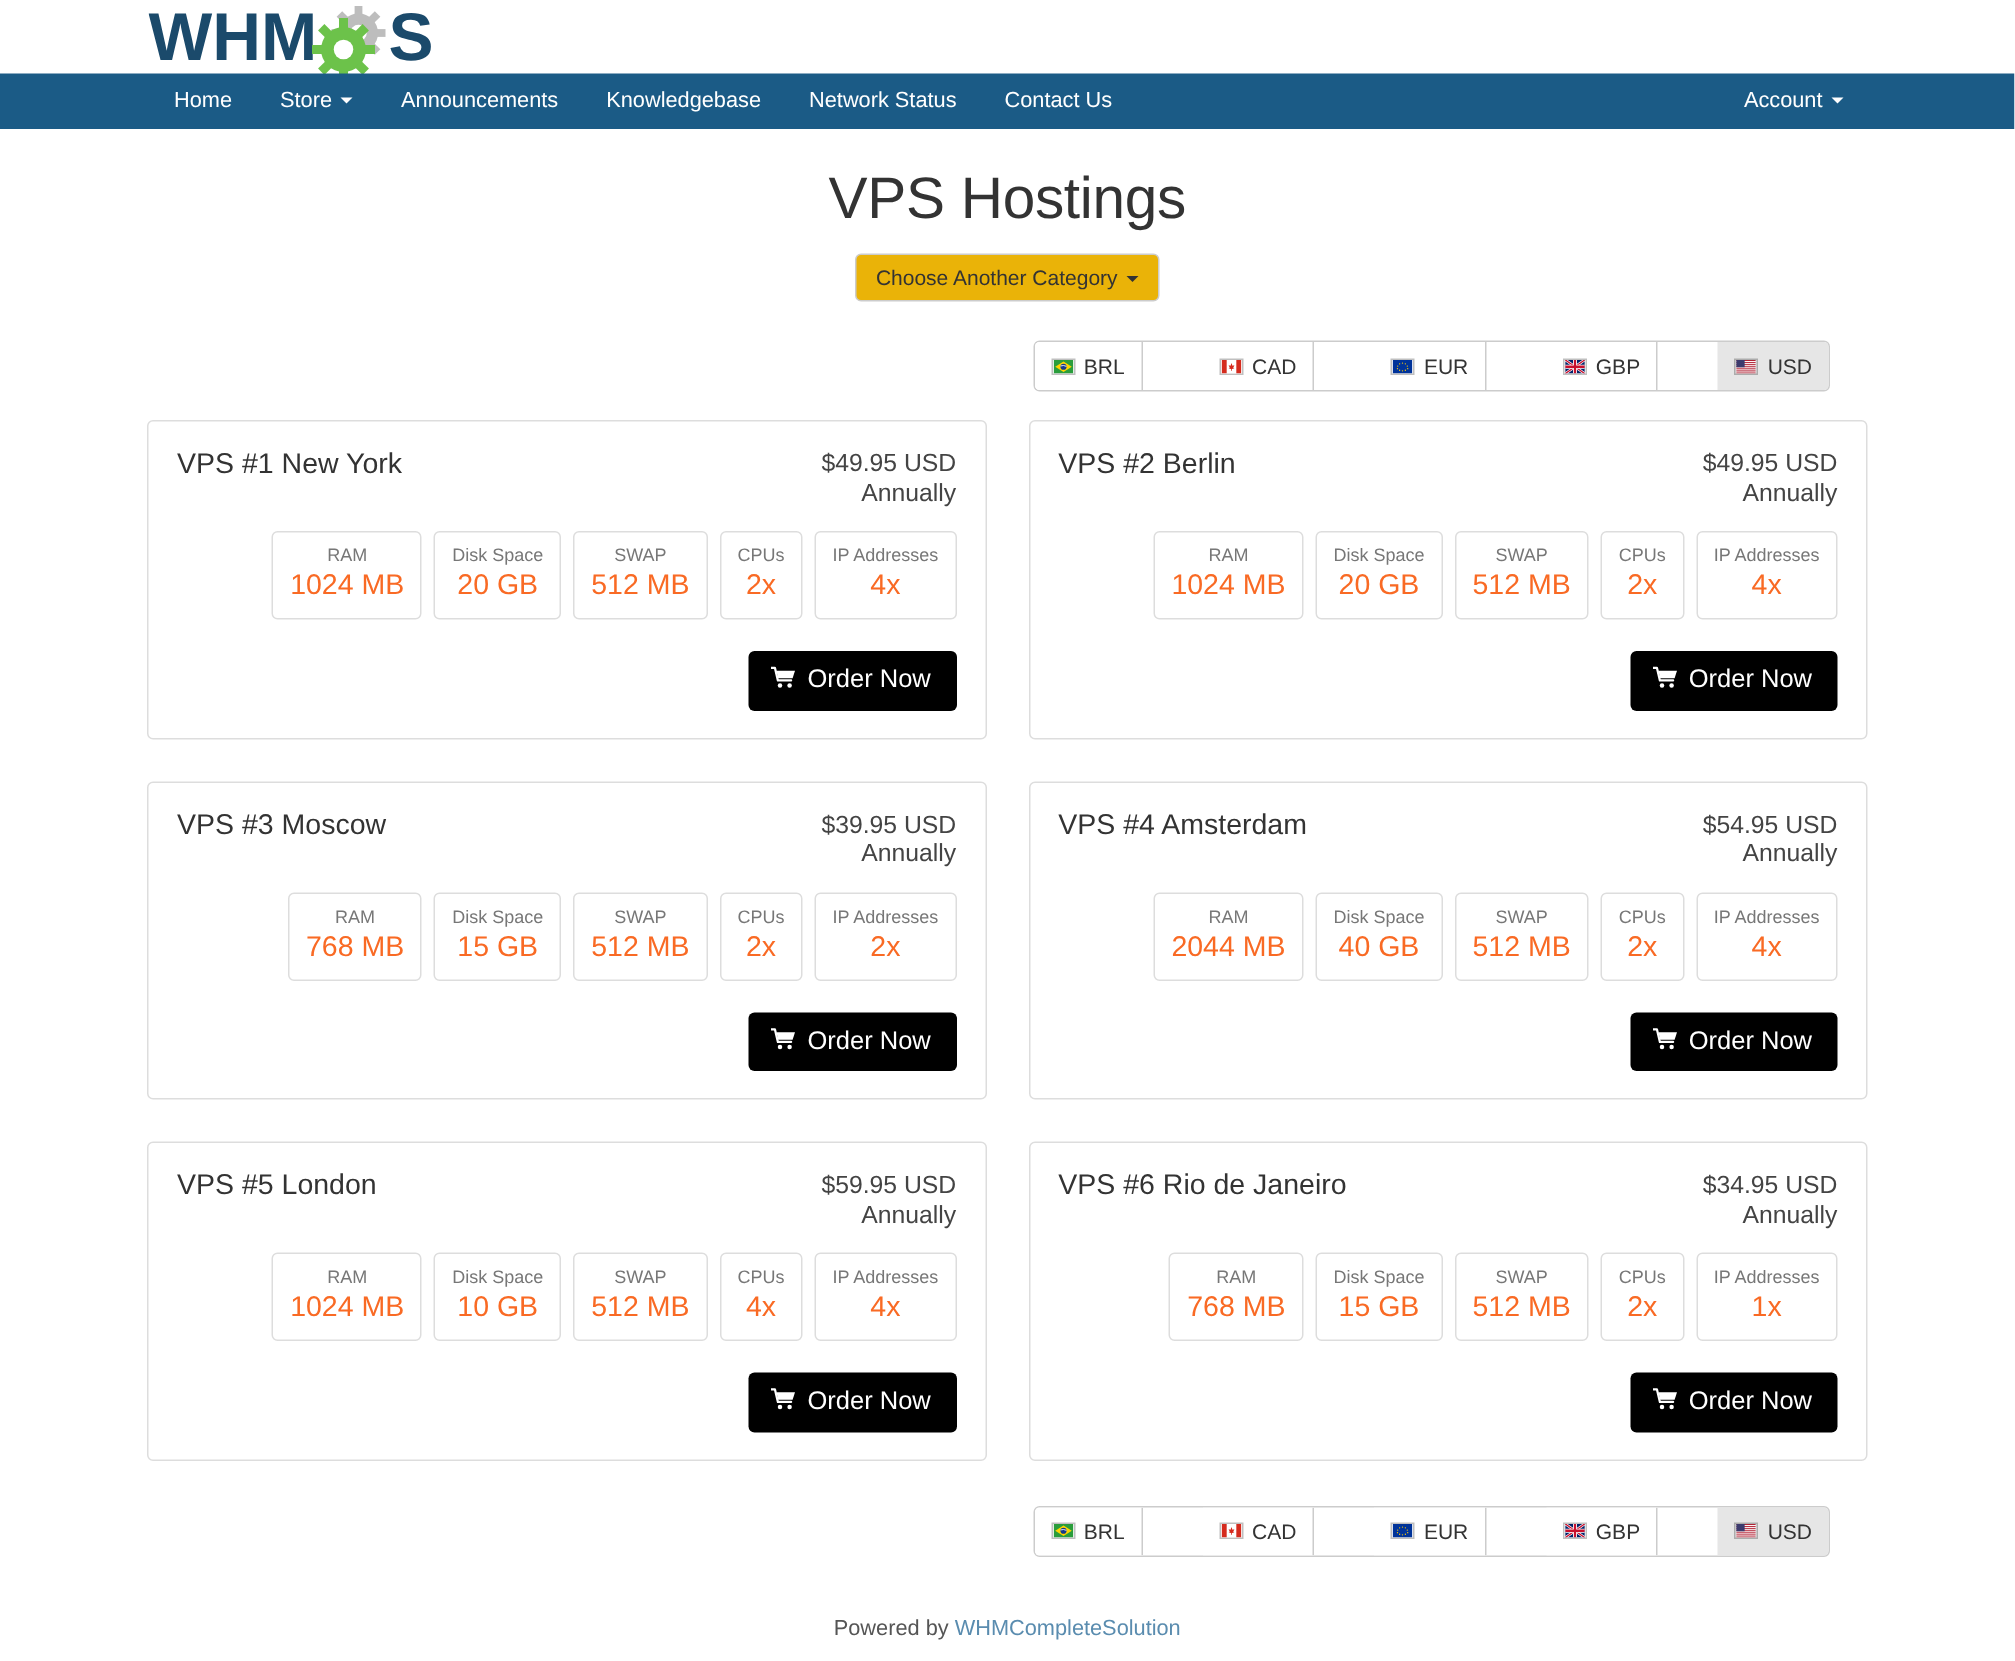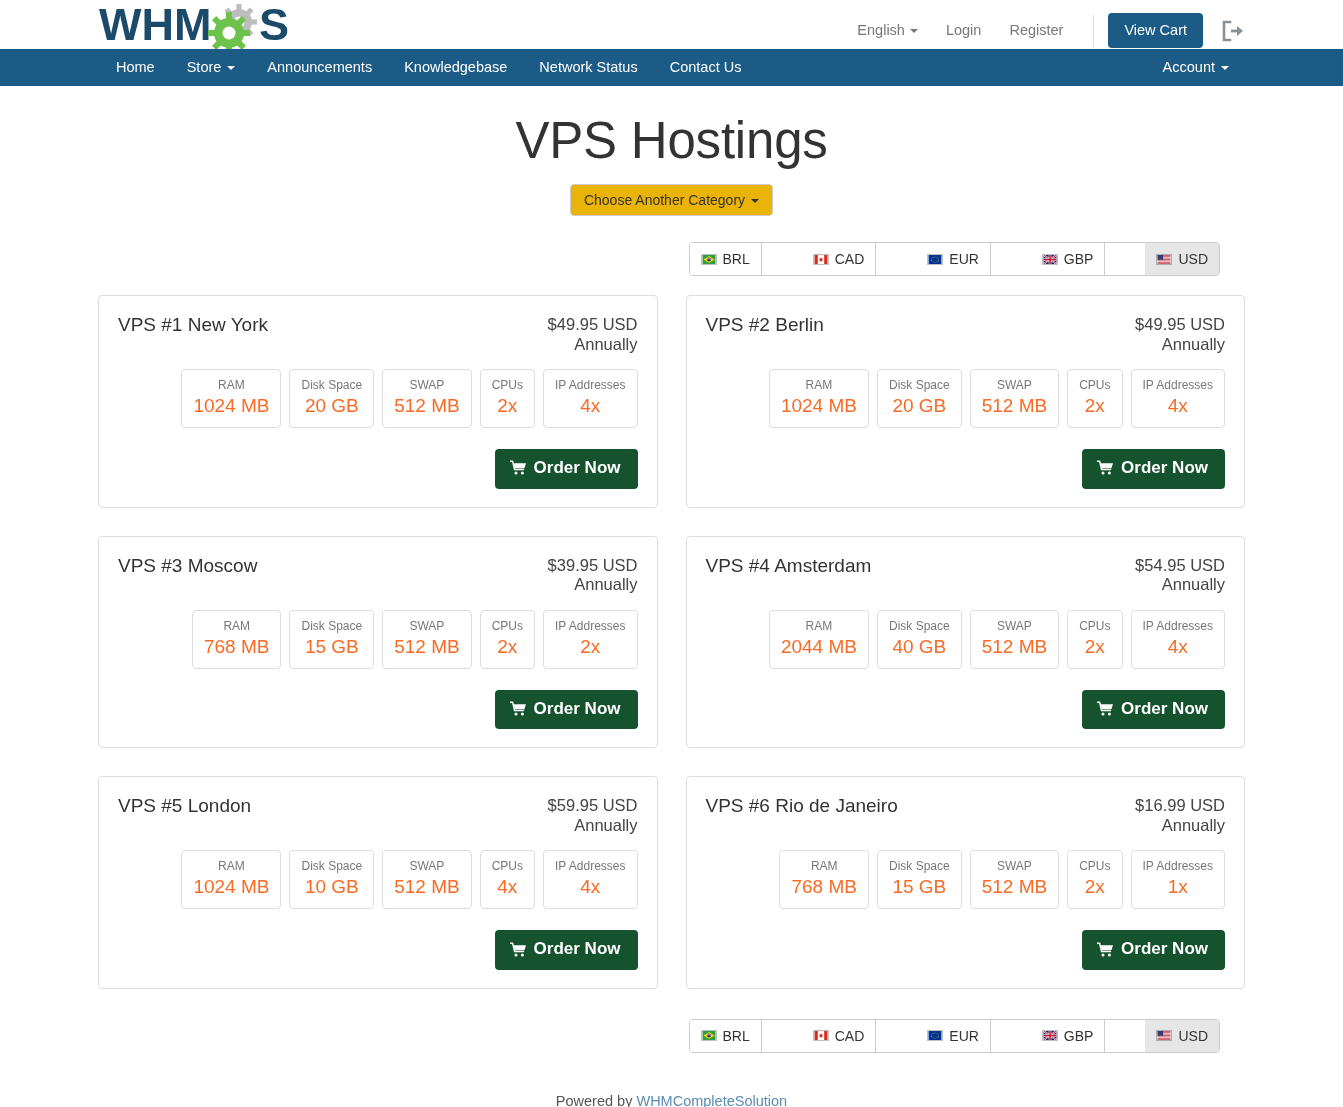--- a/index.html
+++ b/index.html
@@ -117,21 +117,21 @@
     border-left: 4px solid transparent;
     border-right: 4px solid transparent;
     border-top: 4px solid #ffffff;
     margin-left: 6px;
     vertical-align: middle;
   }
 
   
   .page-title {
     text-align: center;
-    font-size: 51px;
+    font-size: 39px;
     font-weight: normal;
     color: #333333;
     margin-top: 25px;
     letter-spacing: -0.2px;
   }
   .category-wrap {
     text-align: center;
     margin-top: 14px;
   }
   .category-btn {
@@ -255,33 +255,32 @@
     margin-top: 1px;
     white-space: nowrap;
   }
 
   .order-row {
     display: flex;
     justify-content: flex-end;
     margin-top: 21px;
   }
   .order-btn {
-    background: #14532d;
+    background: #000000;
     color: #ffffff;
     border: none;
     border-radius: 4px;
     font-size: 17px;
     padding: 10px 17px 11px 15px;
     cursor: pointer;
     display: inline-flex;
-    align-items: center;
+    align-items: flex-start;
     gap: 7px;
     font-family: inherit;
     line-height: 1.1;
-    font-weight: bold;
   }
 
   
   .footer {
     text-align: center;
     margin-top: 40px;
     font-size: 14.5px;
     color: #555555;
   }
   .footer a {
@@ -324,34 +323,20 @@
           <rect x="-3" y="14" width="6" height="7" transform="rotate(45)"></rect>
           <rect x="-21" y="-3" width="7" height="6" transform="rotate(45)"></rect>
           <rect x="14" y="-3" width="7" height="6" transform="rotate(45)"></rect>
         </g>
         <circle cx="0" cy="0" r="6.5" fill="#ffffff"></circle>
       </g>
       <text x="160" y="38" font-family="Liberation Sans, sans-serif" font-size="45" font-weight="bold" fill="#1b4a6b">S</text>
     </svg>
   </a>
 
-  <div class="header-right">
-    <a class="hdr-link"><span>English</span><span class="caret-dark"></span></a>
-    <a class="hdr-link">Login</a>
-    <a class="hdr-link">Register</a>
-    <span class="hdr-divider"></span>
-    <button class="view-cart-btn">View Cart</button>
-    <a class="logout-icon">
-      <svg width="24" height="22" viewBox="0 0 24 22">
-        <path d="M9 2 H3 V20 H9" fill="none" stroke="#8a8f94" stroke-width="2.6" stroke-linecap="square"></path>
-        <path d="M10 11 H19" fill="none" stroke="#8a8f94" stroke-width="2.8"></path>
-        <path d="M16 6 L22 11 L16 16 Z" fill="#8a8f94"></path>
-      </svg>
-    </a>
-  </div>
 </div>
 
 <div class="navbar">
   <div class="nav-left">
     <a class="nav-item">Home</a>
     <a class="nav-item"><span>Store</span><span class="caret-light"></span></a>
     <a class="nav-item">Announcements</a>
     <a class="nav-item">Knowledgebase</a>
     <a class="nav-item">Network Status</a>
     <a class="nav-item">Contact Us</a>
@@ -647,21 +632,21 @@
               <circle cx="12.4" cy="13" r="1.5" fill="#ffffff"></circle>
             </svg>
           </span>
           <span>Order Now</span>
         </button>
       </div>
     </div>
     <div class="product-card">
       <div class="card-head">
         <div class="product-name">VPS #6 Rio de Janeiro</div>
-        <div class="price-block"><span>$16.99 USD</span><span class="price-cycle">Annually</span></div>
+        <div class="price-block"><span>$34.95 USD</span><span class="price-cycle">Annually</span></div>
       </div>
       <div class="spec-row">
         <div class="spec-box">
           <span class="spec-label">RAM</span>
           <span class="spec-value">768 MB</span>
         </div>
         <div class="spec-box">
           <span class="spec-label">Disk Space</span>
           <span class="spec-value">15 GB</span>
         </div>

